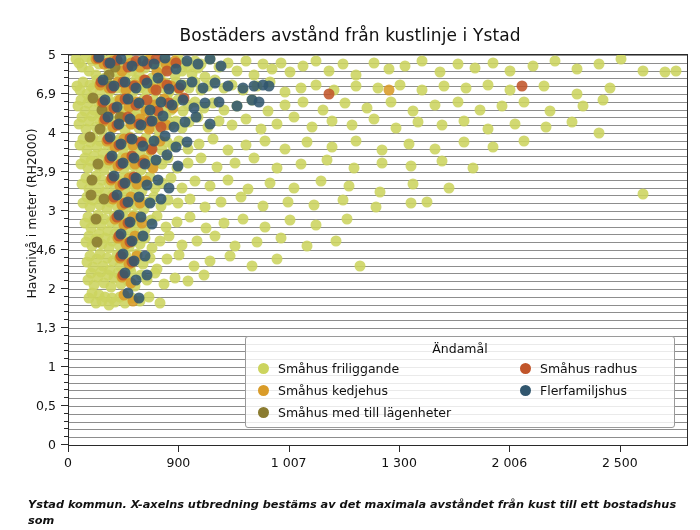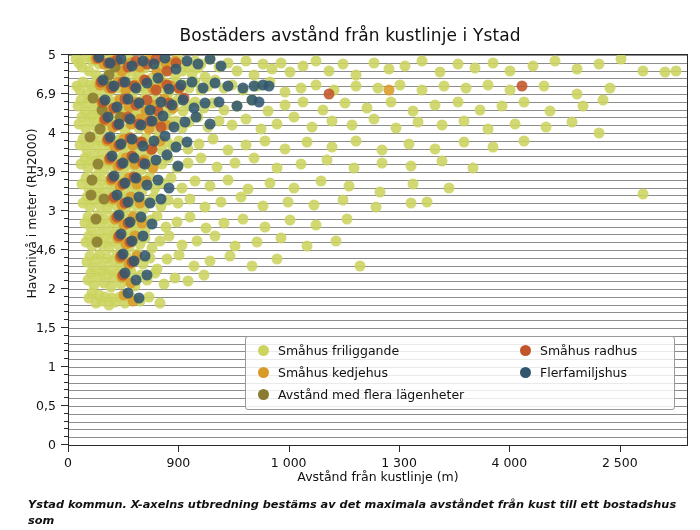--- a/index.html
+++ b/index.html
@@ -1036,60 +1036,60 @@
       <div class="ytick-minor" style="top: 46.8px;"></div>
       <div class="ytick-major" style="top: 39px;"></div>
       <div class="ytick-minor" style="top: 31.2px;"></div>
       <div class="ytick-minor" style="top: 23.4px;"></div>
       <div class="ytick-minor" style="top: 15.6px;"></div>
       <div class="ytick-minor" style="top: 7.8px;"></div>
       <div class="ytick-major" style="top: 0px;"></div>
       <div class="ytick-label" style="top: 390px;">0</div>
       <div class="ytick-label" style="top: 351px;">0,5</div>
       <div class="ytick-label" style="top: 312px;">1</div>
-      <div class="ytick-label" style="top: 273px;">1,5</div>
+      <div class="ytick-label" style="top: 273px;">1,3</div>
       <div class="ytick-label" style="top: 234px;">2</div>
       <div class="ytick-label" style="top: 195px;">4,6</div>
       <div class="ytick-label" style="top: 156px;">3</div>
       <div class="ytick-label" style="top: 117px;">3,9</div>
       <div class="ytick-label" style="top: 78px;">4</div>
       <div class="ytick-label" style="top: 39px;">6,9</div>
       <div class="ytick-label" style="top: 0px;">5</div>
     </div>
   <div id="y-axis-title">Havsnivå i meter (RH2000)</div>
 
   <div id="x-axis-ticks">
       <div class="xtick-major" style="left: 0px;"></div>
       <div class="xtick-label" style="left: 0px;">0</div>
       <div class="xtick-major" style="left: 110.4px;"></div>
       <div class="xtick-label" style="left: 110.4px;">900</div>
       <div class="xtick-major" style="left: 220.7px;"></div>
-      <div class="xtick-label" style="left: 220.7px;">1 000</div>
+      <div class="xtick-label" style="left: 220.7px;">1 007</div>
       <div class="xtick-major" style="left: 331.1px;"></div>
       <div class="xtick-label" style="left: 331.1px;">1 300</div>
       <div class="xtick-major" style="left: 441.4px;"></div>
-      <div class="xtick-label" style="left: 441.4px;">4 000</div>
+      <div class="xtick-label" style="left: 441.4px;">2 006</div>
       <div class="xtick-major" style="left: 551.8px;"></div>
       <div class="xtick-label" style="left: 551.8px;">2 500</div>
     </div>
-  <div id="x-axis-title">Avstånd från kustlinje (m)</div>
 
   <div id="legend">
+    <div id="legend-title">Ändamål</div>
     <div class="legend-cols" id="legend-cols">
         <div class="legend-item" style="left: 6px; top: 2px;">
           <span class="legend-swatch" style="background: rgb(204, 212, 94);"></span>
           <span class="legend-label">Småhus friliggande</span>
         </div>
         <div class="legend-item" style="left: 6px; top: 24px;">
           <span class="legend-swatch" style="background: rgb(217, 155, 40);"></span>
           <span class="legend-label">Småhus kedjehus</span>
         </div>
         <div class="legend-item" style="left: 6px; top: 46px;">
           <span class="legend-swatch" style="background: rgb(138, 123, 48);"></span>
-          <span class="legend-label">Avstånd med flera lägenheter</span>
+          <span class="legend-label">Småhus med till lägenheter</span>
         </div>
         <div class="legend-item" style="left: 268px; top: 2px;">
           <span class="legend-swatch" style="background: rgb(193, 85, 42);"></span>
           <span class="legend-label">Småhus radhus</span>
         </div>
         <div class="legend-item" style="left: 268px; top: 24px;">
           <span class="legend-swatch" style="background: rgb(49, 86, 110);"></span>
           <span class="legend-label">Flerfamiljshus</span>
         </div>
       </div>

